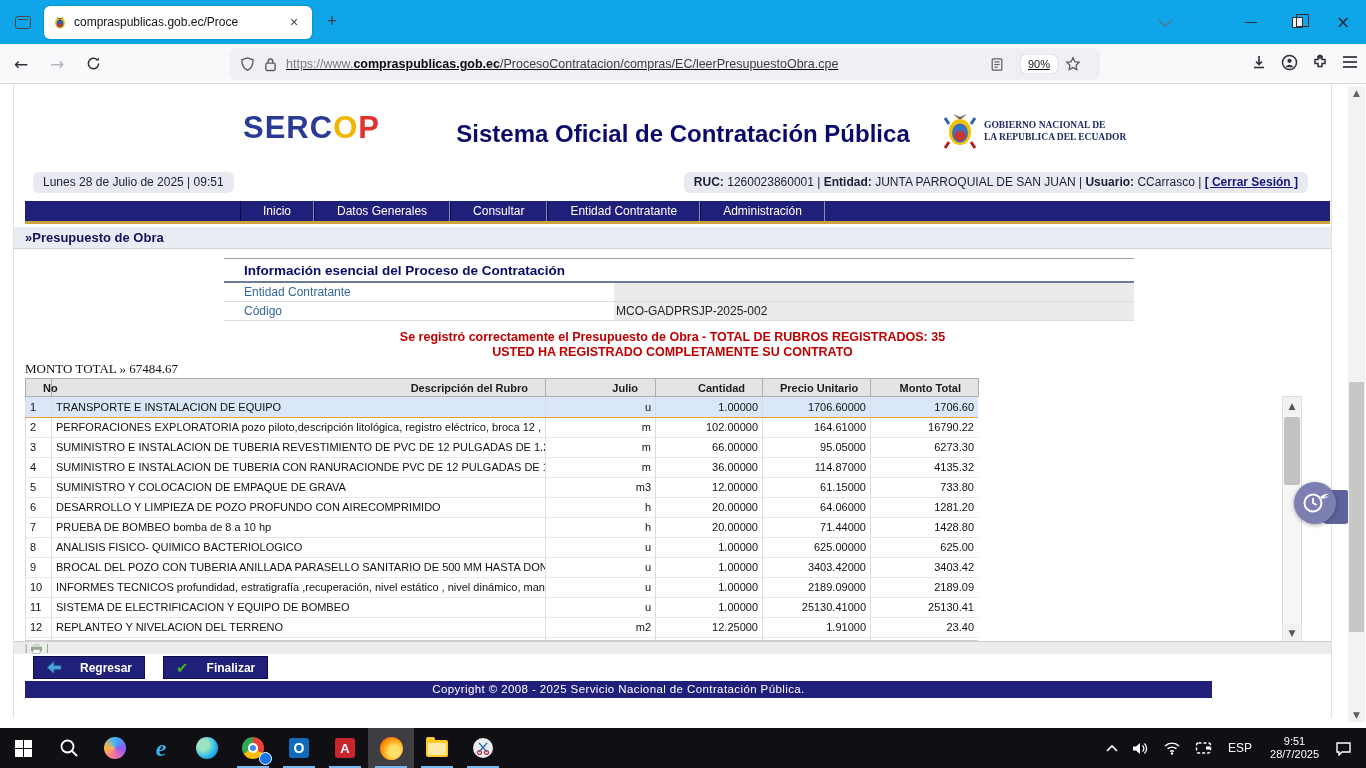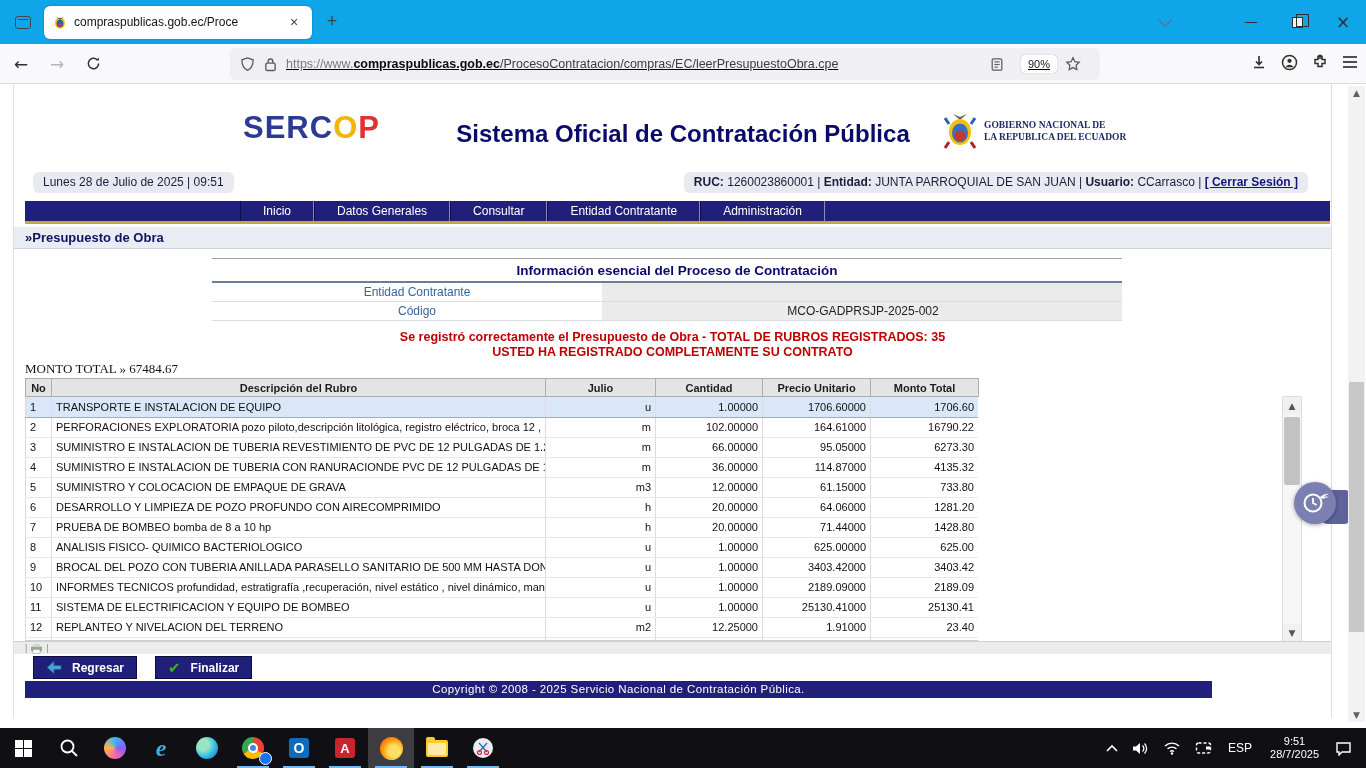--- a/index.html
+++ b/index.html
@@ -51,54 +51,54 @@
   .chip b { color:#1d1d3a; }
   .logout-link { color:#14147d; font-weight:bold; text-decoration:underline; }
 
   .mainnav { position:absolute; left:25px; top:117px; width:1305px; height:20px; background:#20207b; display:flex; padding-left:215px; }
   .nav-item { color:#fff; font-size:12px; line-height:20px; padding:0 22px; border-right:1px solid #8a8ab8; border-left:1px solid #0d0d4d; white-space:nowrap; }
   .goldline { position:absolute; left:25px; top:137px; width:1305px; height:3px; background:#cfa33c; }
 
   .breadcrumb-band { position:absolute; left:14px; top:143px; width:1317px; height:22px; background:#e9edf3; border-bottom:1px solid #cdd3dc; }
   .breadcrumb { font-size:13px; font-weight:bold; color:#11115e; line-height:22px; margin-left:11px; }
 
-  .info-table { position:absolute; left:212px; top:174px; width:910px;text-align:center; }
+  .info-table { position:absolute; left:224px; top:174px; width:910px; }
   .info-title { font-size:13.5px; font-weight:bold; color:#0a0a6b; border-top:1px solid #9aa0aa; border-bottom:2px solid #6c7d99; padding:4px 0 3px 20px; }
   .info-row { display:flex; height:19px; border-bottom:1px solid #d9dde3; }
   .info-label { width:390px; font-size:12px; color:#33679b; line-height:19px; padding-left:20px; }
   .info-value { flex:1; background:#ebebeb; font-size:12px; color:#222; line-height:19px; padding-left:2px; }
 
   .reg-msg { position:absolute; left:0; top:246px; width:1345px; text-align:center; font-size:12.5px; font-weight:bold; color:#c00000; line-height:15px; }
   .monto-total { position:absolute; left:25px; top:277px; font-family:"Liberation Serif",serif; font-size:13px; color:#111; }
 
   .rubros { position:absolute; left:25px; top:294px; }
   table.rubros-t { border-collapse:collapse; table-layout:fixed; width:953px; }
   .rubros-t col.c-no { width:26px; } .rubros-t col.c-desc { width:494px; }
   .rubros-t col.c-uni { width:110px; } .rubros-t col.c-can { width:107px; }
   .rubros-t col.c-pre { width:108px; } .rubros-t col.c-mon { width:108px; }
-  .rubros-t th { background:#e4e4e4; border:1px solid #aeaeae; font-size:11px; font-weight:bold; color:#1c1c1c; text-align:center; padding:2px 4px; height:18px; white-space:nowrap; }
+  .rubros-t th { background:#e4e4e4; border:1px solid #aeaeae; font-size:11px; font-weight:bold; color:#1c1c1c; text-align:right; padding:2px 17px; height:18px; white-space:nowrap; }
   .tbody-clip { width:953px; height:244px; overflow:hidden; border-bottom:1px solid #cfcfcf; }
   .rubros-t td { font-size:11px; color:#111; border-right:1px solid #dcdcdc; border-bottom:1px solid #e8e8e8; padding:0 4px; height:20px; white-space:nowrap; overflow:hidden; }
   .rubros-t td:first-child { border-left:1px solid #dcdcdc; }
   .td-num { text-align:right; padding-right:7px; }
   tr.selected td { background:#d9e7f8; border-bottom:1px solid #e9a23b; }
 
   .inner-scroll { position:absolute; left:1282px; top:312px; width:20px; height:246px; background:#f6f6f6; border:1px solid #dcdcdc; }
   .isc-btn { height:17px; display:flex; align-items:center; justify-content:center; background:#f1f1f1; color:#555; font-size:9px; font-family:"DejaVu Sans",sans-serif; }
   .isc-thumb { position:absolute; left:1px; top:20px; width:16px; height:68px; background:#c2c2c2; border-radius:2px; }
   .isc-down { position:absolute; bottom:0; left:0; right:0; }
 
   .time-badge-tab { position:absolute; left:1322px; top:406px; width:28px; height:34px; background:#5f639b; border-radius:5px; }
   .time-badge { position:absolute; left:1294px; top:398px; width:42px; height:42px; border-radius:50%; background:#7b7fb2; box-shadow:0 1px 4px rgba(0,0,0,.35); display:flex; align-items:center; justify-content:center; }
 
   .print-strip { position:absolute; left:14px; top:557px; width:1317px; height:13px; background:#ececec; border-top:1px solid #cfcfcf; display:flex; align-items:center; }
   .print-bars { font-size:9px; color:#888; margin-left:11px; display:flex; align-items:center; gap:3px; }
 
   .btn-row { position:absolute; left:33px; top:572px; display:flex; gap:18px; }
-  .btn { background:#20207b; border:1px solid #0c0c3e; color:#fff; font-size:12px; font-weight:bold; height:23px; display:flex; align-items:center; gap:10px; padding:0 12px; }
+  .btn { background:#20207b; border:1px solid #0c0c3e; color:#fff; font-size:12px; font-weight:bold; height:23px; display:flex; align-items:center; gap:18px; padding:0 12px; }
   .check-ic { color:#3db520; font-size:15px; font-weight:bold; font-family:"DejaVu Sans",sans-serif; }
 
   .site-footer { position:absolute; left:25px; top:597px; width:1187px; height:17px; background:#20207b; color:#fff; font-size:11.5px; text-align:center; line-height:17px; letter-spacing:.4px; }
 
   .main-scrollbar { position:absolute; right:1px; top:2px; width:17px; height:636px; background:#f2f2f2; }
   .msb-arrow { position:absolute; left:0; width:17px; height:14px; display:flex; align-items:center; justify-content:center; color:#606060; font-size:9px; font-family:"DejaVu Sans",sans-serif; }
   .msb-thumb { position:absolute; left:1px; top:296px; width:15px; height:250px; background:#c7c7c7; }
 
   
   .taskbar { position:absolute; top:728px; left:0; width:1366px; height:40px; background:#101014; display:flex; align-items:center; }

